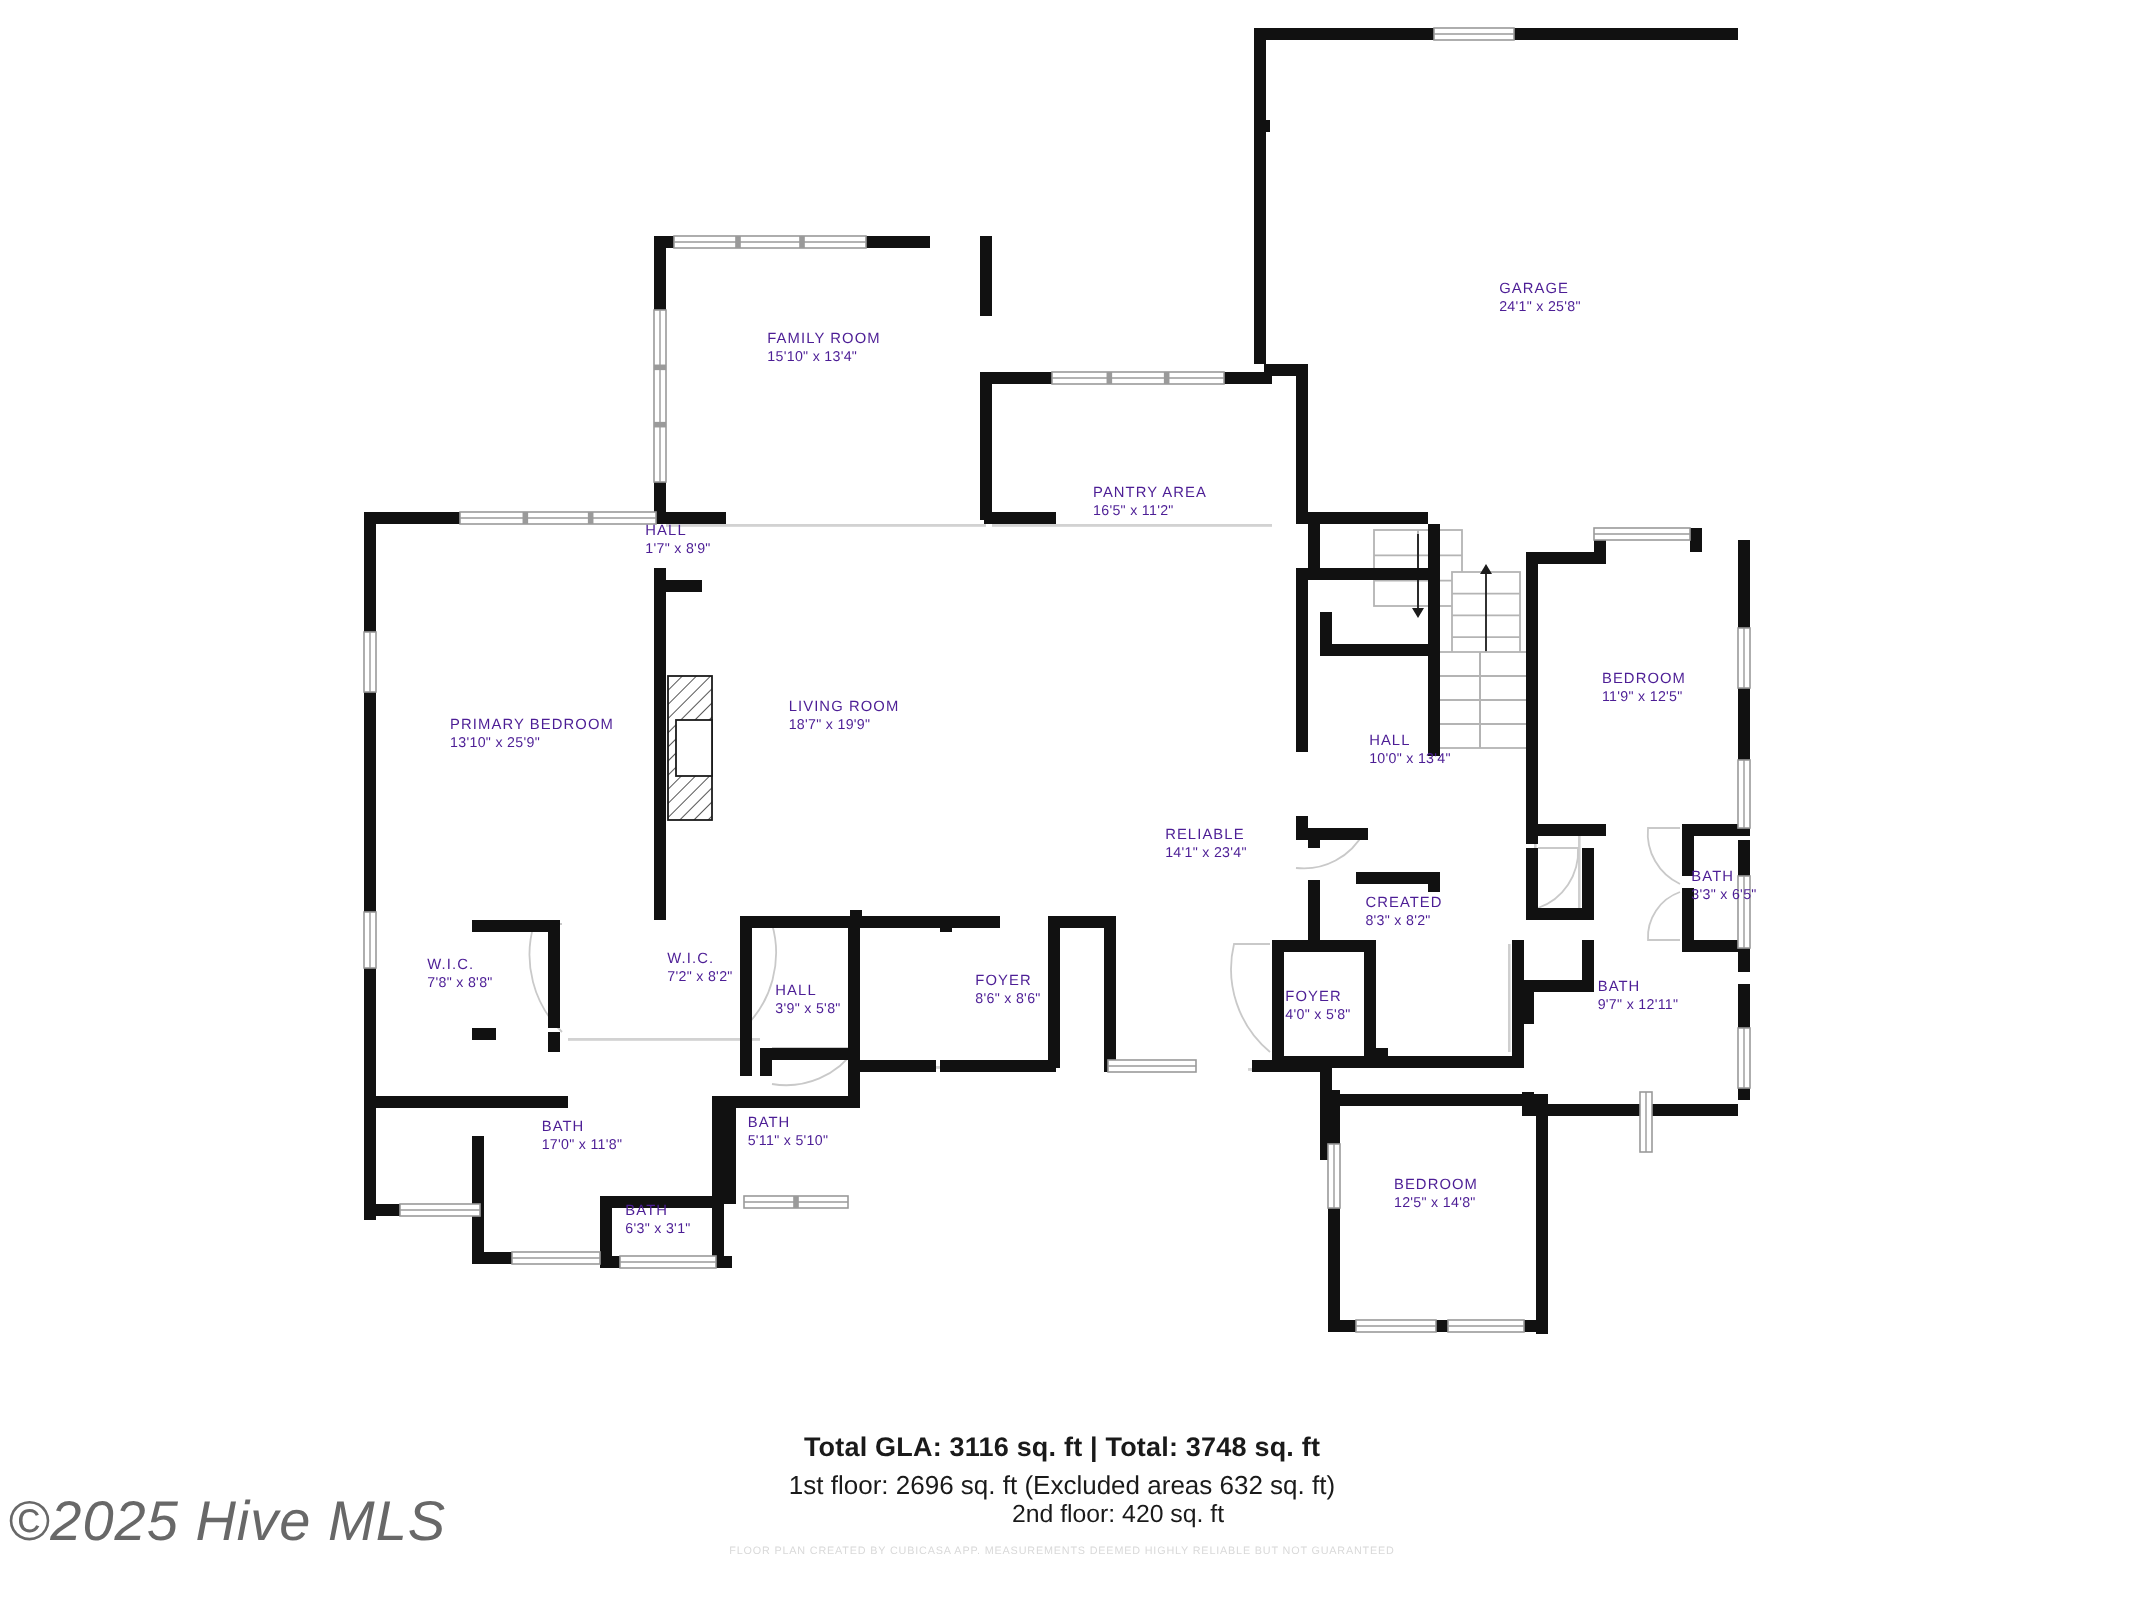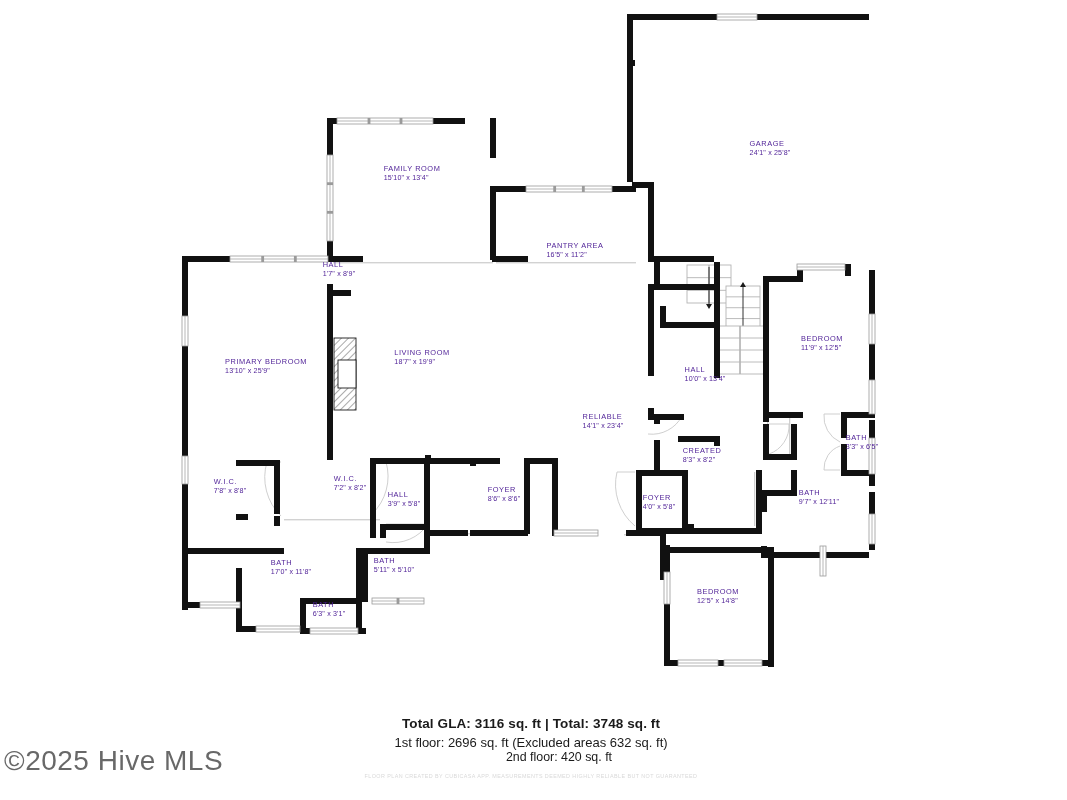--- a/index.html
+++ b/index.html
@@ -74,20 +74,21 @@
     top: 745px;
     font-size: 28px;
     color: #2d2d2d;
     opacity: 0.72;
     font-family: "Liberation Sans", sans-serif;
     letter-spacing: 0.5px;
     white-space: nowrap;
     -webkit-text-stroke: 0px;
     text-shadow: 0 0 0.8px rgba(255,255,255,0.85);
     mix-blend-mode: multiply;
+    font-style: italic;
   }
 </style>
 </head>
 <body>
 
 <svg id="plan-canvas" viewBox="0 0 1067 800" preserveAspectRatio="none" xmlns="http://www.w3.org/2000/svg">
   <g id="thin-walls-group">
       <rect x="333" y="262" width="160" height="1.4" fill="#d2d2d2"></rect>
       <rect x="496" y="262" width="140" height="1.4" fill="#d2d2d2"></rect>
       <rect x="284" y="519" width="96" height="1.4" fill="#d2d2d2"></rect>

